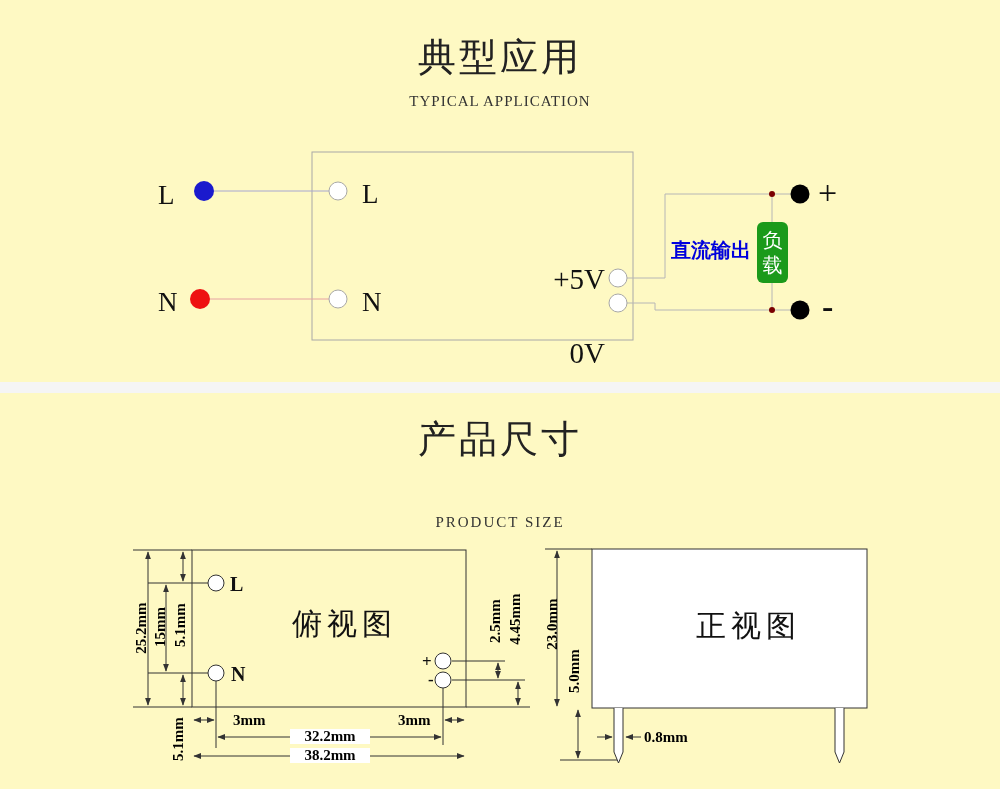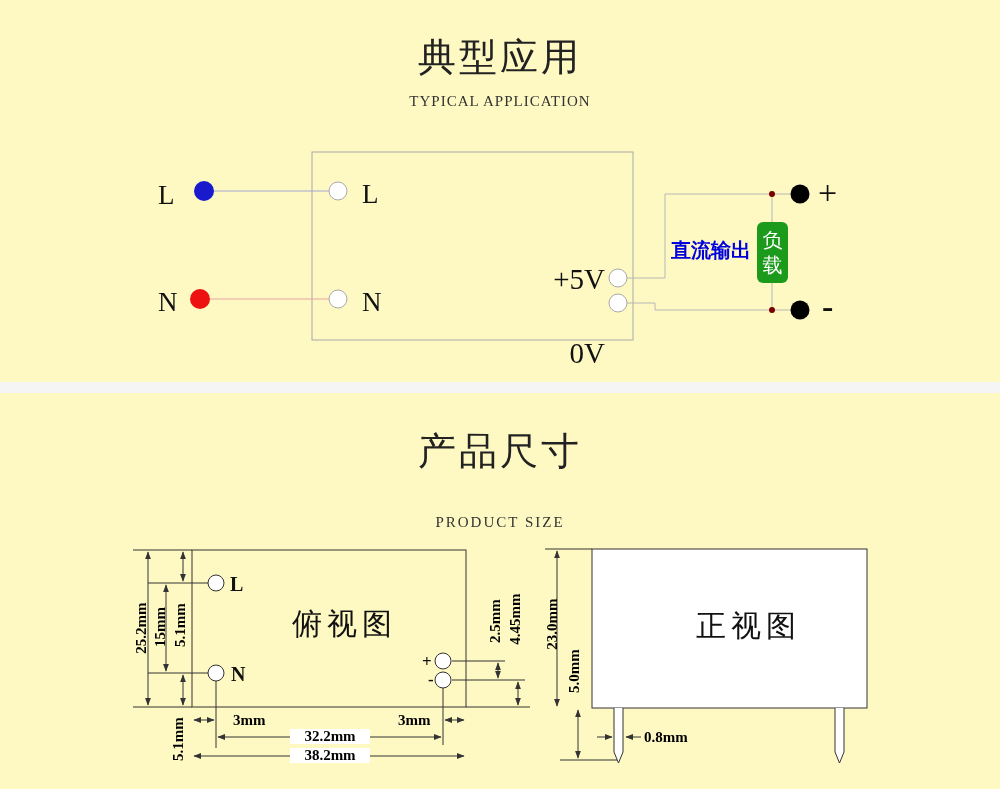--- a/index.html
+++ b/index.html
@@ -121,21 +121,21 @@
 
   <div class="abs blue-txt" style="left:671px; top:238px; font-size:20px;">直流输出</div>
 
   <div class="abs load-box">负载</div>
 
   <div class="abs pm-big" style="left:818px; top:176px;">+</div>
   <div class="abs pm-big" style="left:822px; top:290px; font-weight:bold;">-</div>
 
   <div class="abs divider"></div>
 
-  <div class="abs title-zh" style="top:426px;font-family:Liberation Mono, monospace;">产品尺寸</div>
+  <div class="abs title-zh" style="top:414px;font-family:Liberation Mono, monospace;">产品尺寸</div>
   <div class="abs title-en" style="top:482px; letter-spacing:2px;margin-top:32px;">PRODUCT SIZE</div>
 
   <div class="abs view-lbl" style="left:292px; top:611px;">俯视图</div>
   <div class="abs pin-lbl" style="left:230px; top:574px;">L</div>
   <div class="abs pin-lbl" style="left:231px; top:664px;">N</div>
   <div class="abs pm-small" style="left:422px; top:653px;">+</div>
   <div class="abs pm-small" style="left:428px; top:671px;">-</div>
 
   <div class="abs dim dim-rot" style="left:102px; top:620px;">25.2mm</div>
   <div class="abs dim dim-rot" style="left:121px; top:619px;">15mm</div>

